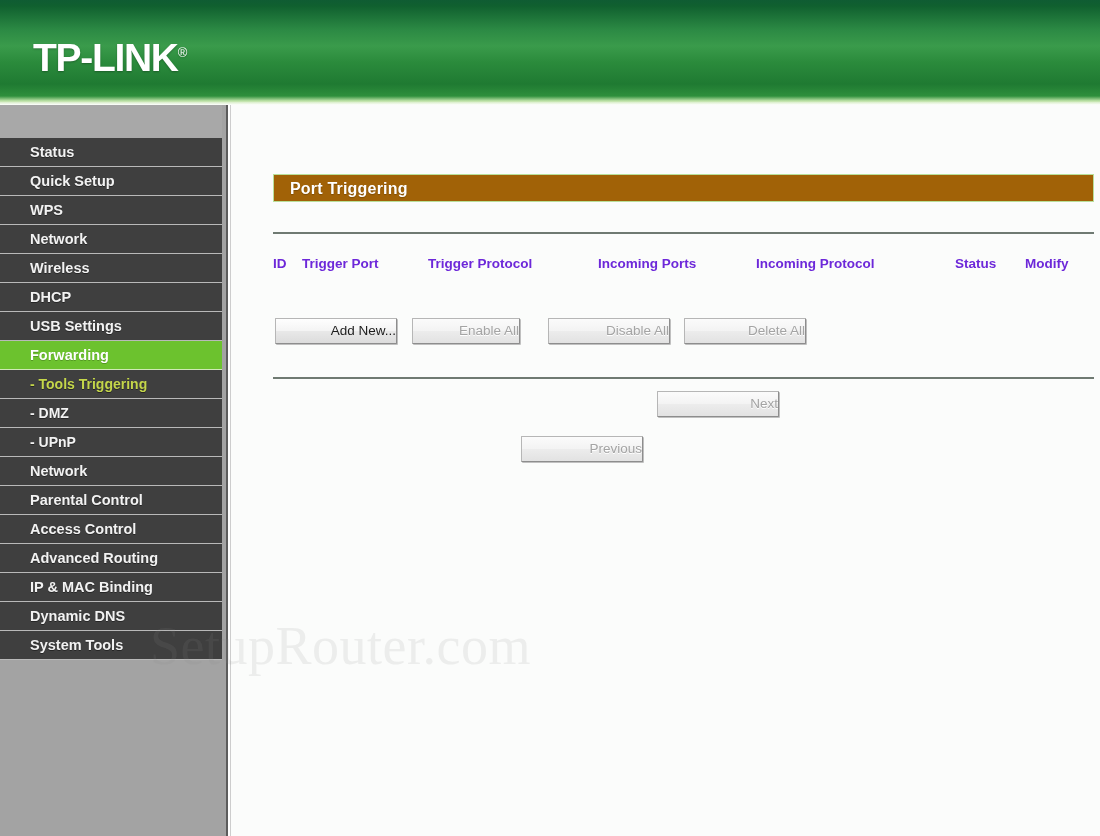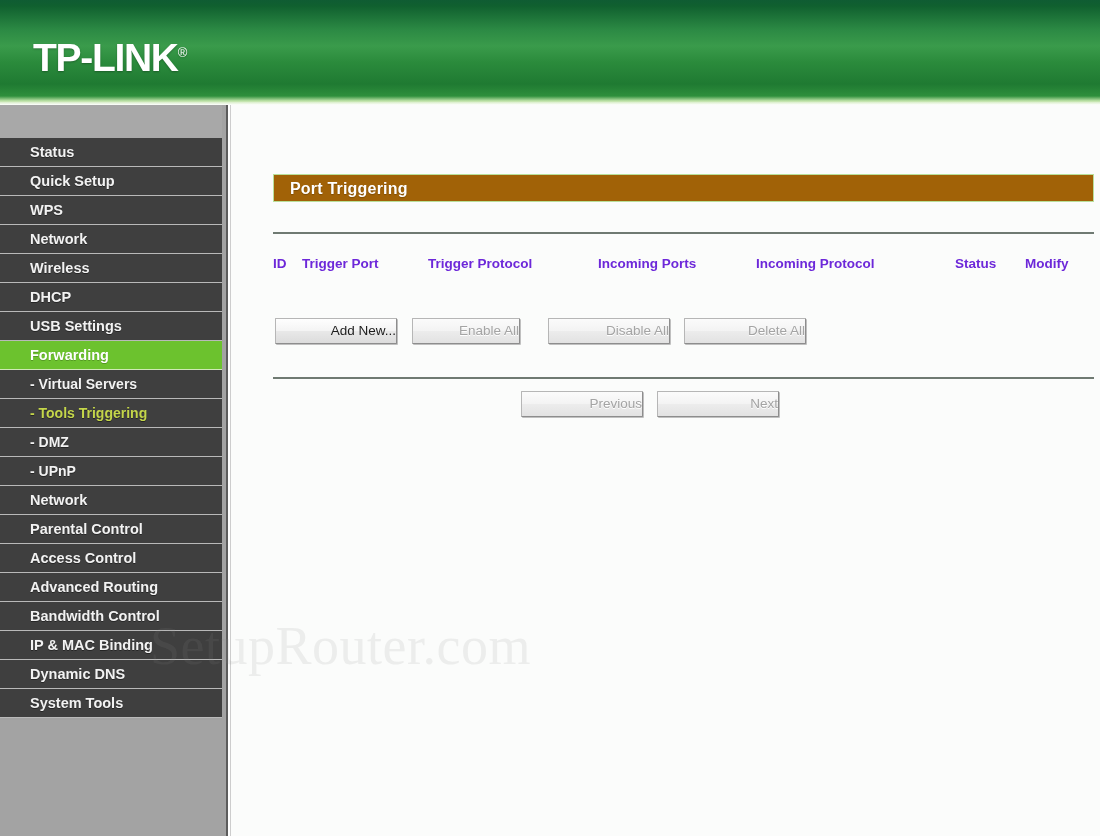--- a/index.html
+++ b/index.html
@@ -259,29 +259,27 @@
     <div id="sidebar-top-strip"></div>
     <div id="sidebar-menu">
         <div class="menu-item">Status</div>
         <div class="menu-item">Quick Setup</div>
         <div class="menu-item">WPS</div>
         <div class="menu-item">Network</div>
         <div class="menu-item">Wireless</div>
         <div class="menu-item">DHCP</div>
         <div class="menu-item">USB Settings</div>
         <div class="menu-item active">Forwarding</div>
-        <div class="menu-item sub">- Virtual Servers</div>
         <div class="menu-item sub current-sub">- Tools Triggering</div>
         <div class="menu-item sub">- DMZ</div>
         <div class="menu-item sub">- UPnP</div>
         <div class="menu-item">Network</div>
         <div class="menu-item">Parental Control</div>
         <div class="menu-item">Access Control</div>
         <div class="menu-item">Advanced Routing</div>
-        <div class="menu-item">Bandwidth Control</div>
         <div class="menu-item">IP &amp; MAC Binding</div>
         <div class="menu-item">Dynamic DNS</div>
         <div class="menu-item">System Tools</div>
       </div>
     <div id="sidebar-filler"></div>
   </div>
 
   <div id="content">
 
     <div id="section-title-bar">
@@ -303,20 +301,20 @@
     <div id="action-buttons">
         <div class="btn" style="left: 0px; width: 122px;">Add New...</div>
         <div class="btn disabled" style="left: 137px; width: 108px;">Enable All</div>
         <div class="btn disabled" style="left: 273px; width: 122px;">Disable All</div>
         <div class="btn disabled" style="left: 409px; width: 122px;">Delete All</div>
       </div>
 
     <div class="hrule" id="hrule-bottom"></div>
 
     <div id="pager-buttons">
-        <div class="btn disabled" style="left: 0px; width: 122px;">Previous</div>
+        <div class="btn disabled" style="left: 0px; width: 122px; margin-top: 45px;">Previous</div>
         <div class="btn disabled" style="left: 136px; width: 122px;">Next</div>
       </div>
 
   </div>
 </div>
 
 <div id="watermark">SetupRouter.com</div>
 
 </body></html>

